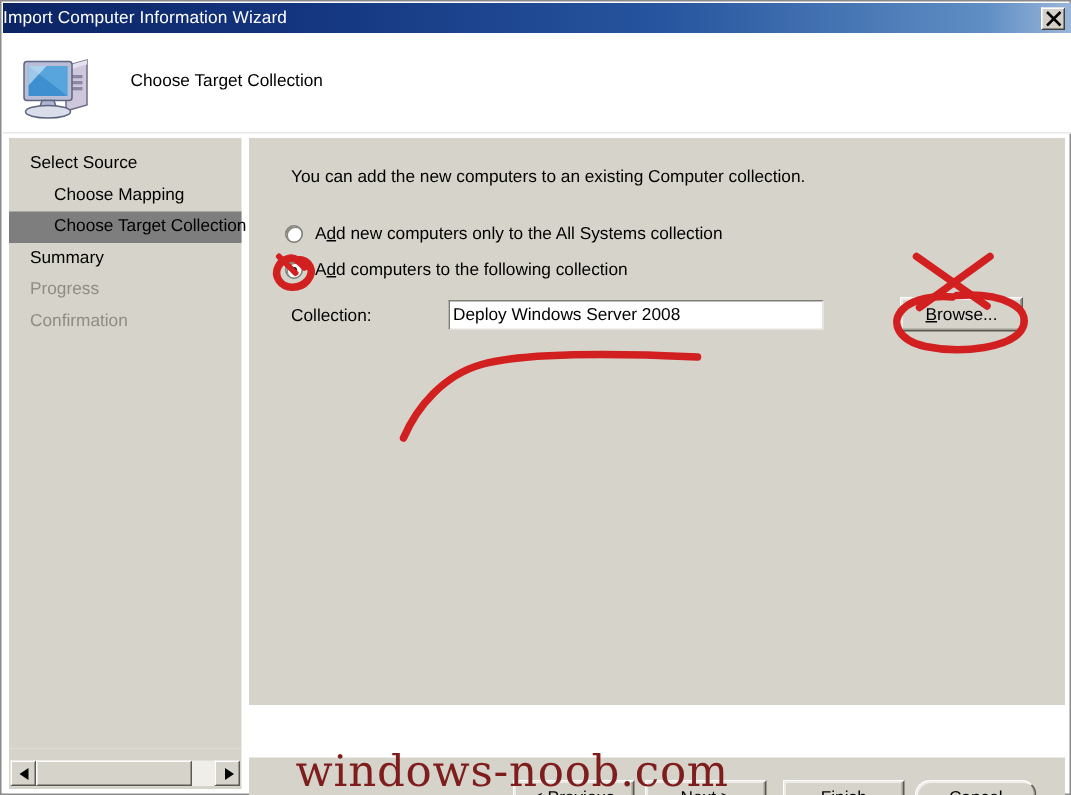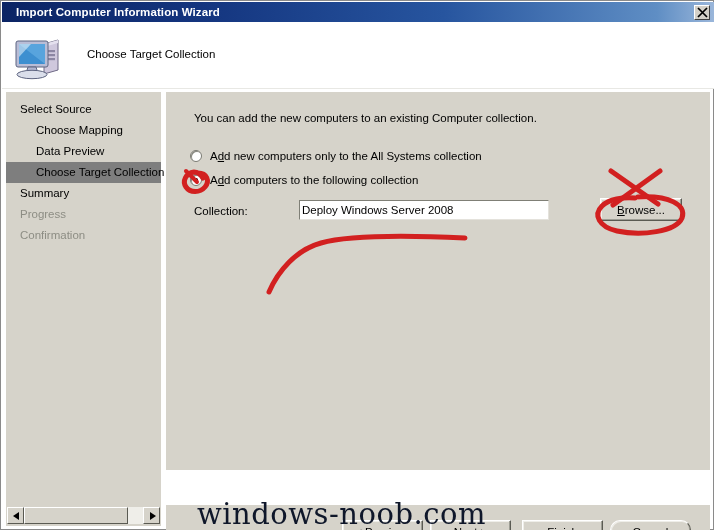--- a/index.html
+++ b/index.html
@@ -34,23 +34,23 @@
     left: 1px; top: 1px;
     width: 712px;
     height: 20px;
     background: linear-gradient(to right, #0b2464 0%, #14357f 28%, #27559f 62%, #5f8ec4 92%, #9ab6da 100%);
     display: flex;
     align-items: center;
     box-sizing: border-box;
   }
   .titlebar-text {
     color: #ffffff;
-    font-weight: bold;
-    font-size: 11.5px;
-    padding-left: 14px;
+    font-weight: normal;
+    font-size: 11.5px;
+    padding-left: 0;
     letter-spacing: 0.1px;
     white-space: nowrap;
   }
   .titlebar-spacer { flex: 1 1 auto; }
   .close-btn {
     width: 16px;
     height: 15px;
     margin-right: 4px;
     background: #d4d0c8;
     border-top: 1px solid #ffffff;
@@ -300,21 +300,21 @@
     box-sizing: border-box;
     cursor: default;
   }
 
   
   .watermark {
     position: absolute;
     left: 196px; top: 496px;
     font-family: "DejaVu Serif", serif;
     font-size: 29px;
-    color: #0f172a;
+    color: #7f1d1d;
     white-space: nowrap;
     letter-spacing: 0.5px;
     pointer-events: none;
   }
 
   
   .annot {
     position: absolute;
     left: 0; top: 0;
     width: 714px; height: 530px;
@@ -360,21 +360,20 @@
       </svg>
     </span>
     <div class="header-title">Choose Target Collection</div>
     <div class="header-rule"></div>
   </div>
 
   <div class="sidebar">
     <div class="nav-list">
       <div class="nav-item lvl0">Select Source</div>
       <div class="nav-item lvl1">Choose Mapping</div>
-      <div class="nav-item lvl1">Data Preview</div>
       <div class="nav-item lvl1 current">Choose Target Collection</div>
       <div class="nav-item lvl0">Summary</div>
       <div class="nav-item lvl0 disabled">Progress</div>
       <div class="nav-item lvl0 disabled">Confirmation</div>
     </div>
   </div>
 
   <div class="main">
     <div class="intro-text">You can add the new computers to an existing Computer collection.</div>
 

